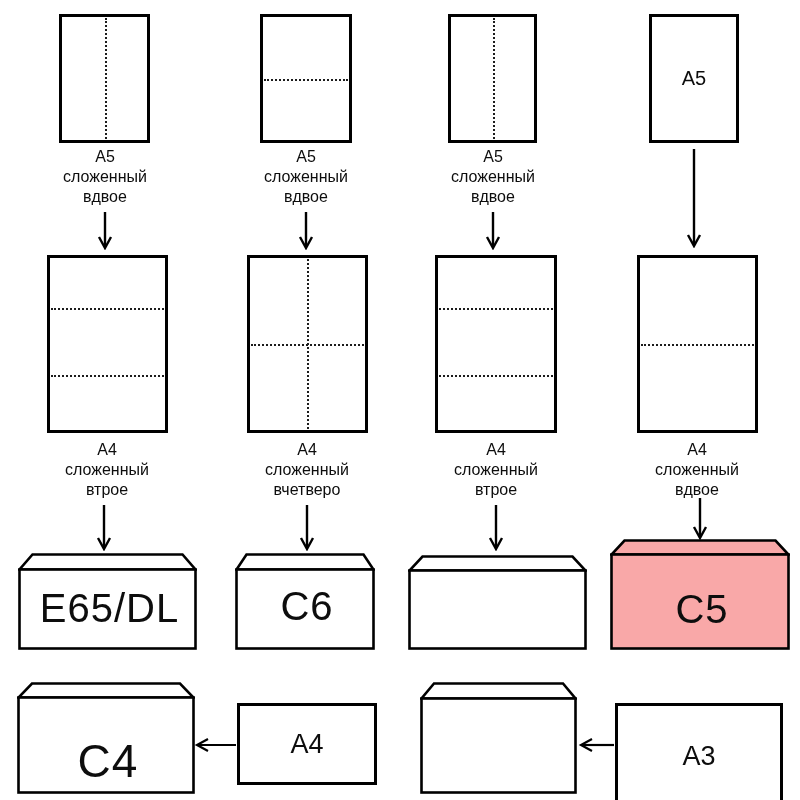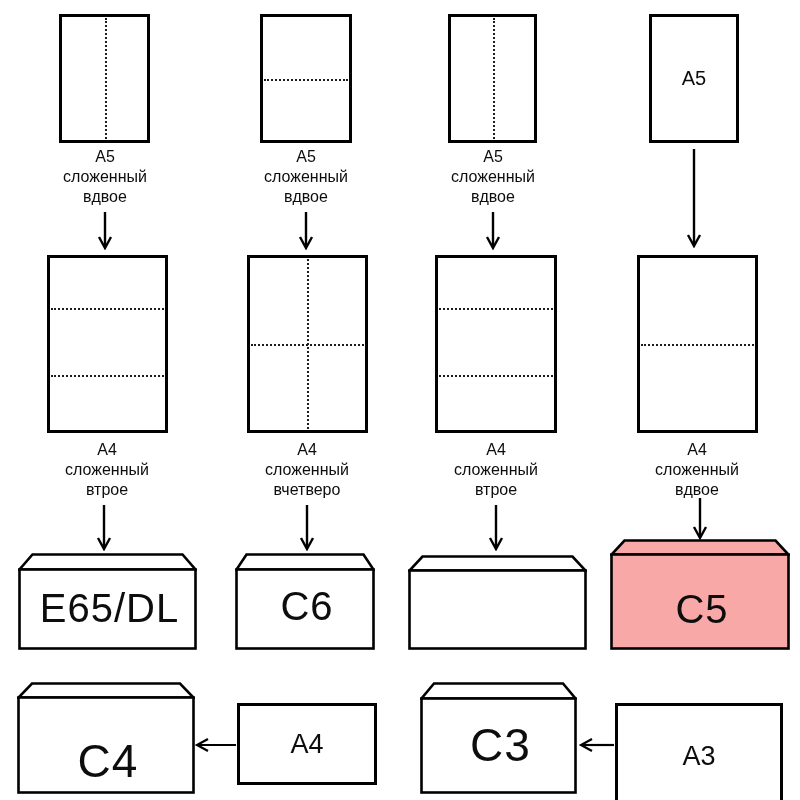--- a/index.html
+++ b/index.html
@@ -159,21 +159,20 @@
 
   <div class="sheet" style="left:237px;top:703px;width:140px;height:82px">
     <div class="srclabel">А4</div>
   </div>
 
   <div class="env" style="left:420px;top:682px;width:157px;height:112px">
     <svg width="157" height="112" viewBox="0 0 157 112">
       <polygon points="14,1.5 143,1.5 155.5,16.5 1.5,16.5" fill="#fff" stroke="#000" stroke-width="2.6"></polygon>
       <rect x="1.5" y="16.5" width="154" height="94" fill="#fff" stroke="#000" stroke-width="2.6"></rect>
     </svg>
-    <div class="env-label fs46" style="top:16px">C3</div>
   </div>
 
   <svg class="arrow" style="left:578px;top:735px" width="36" height="20">
     <line x1="36" y1="10" x2="4" y2="10" stroke="#000" stroke-width="2.2"></line>
     <polyline points="14,4 3,10 14,16" fill="none" stroke="#000" stroke-width="2.2"></polyline>
   </svg>
 
   <div class="sheet" style="left:615px;top:703px;width:168px;height:106px">
     <div class="srclabel">А3</div>
   </div>

